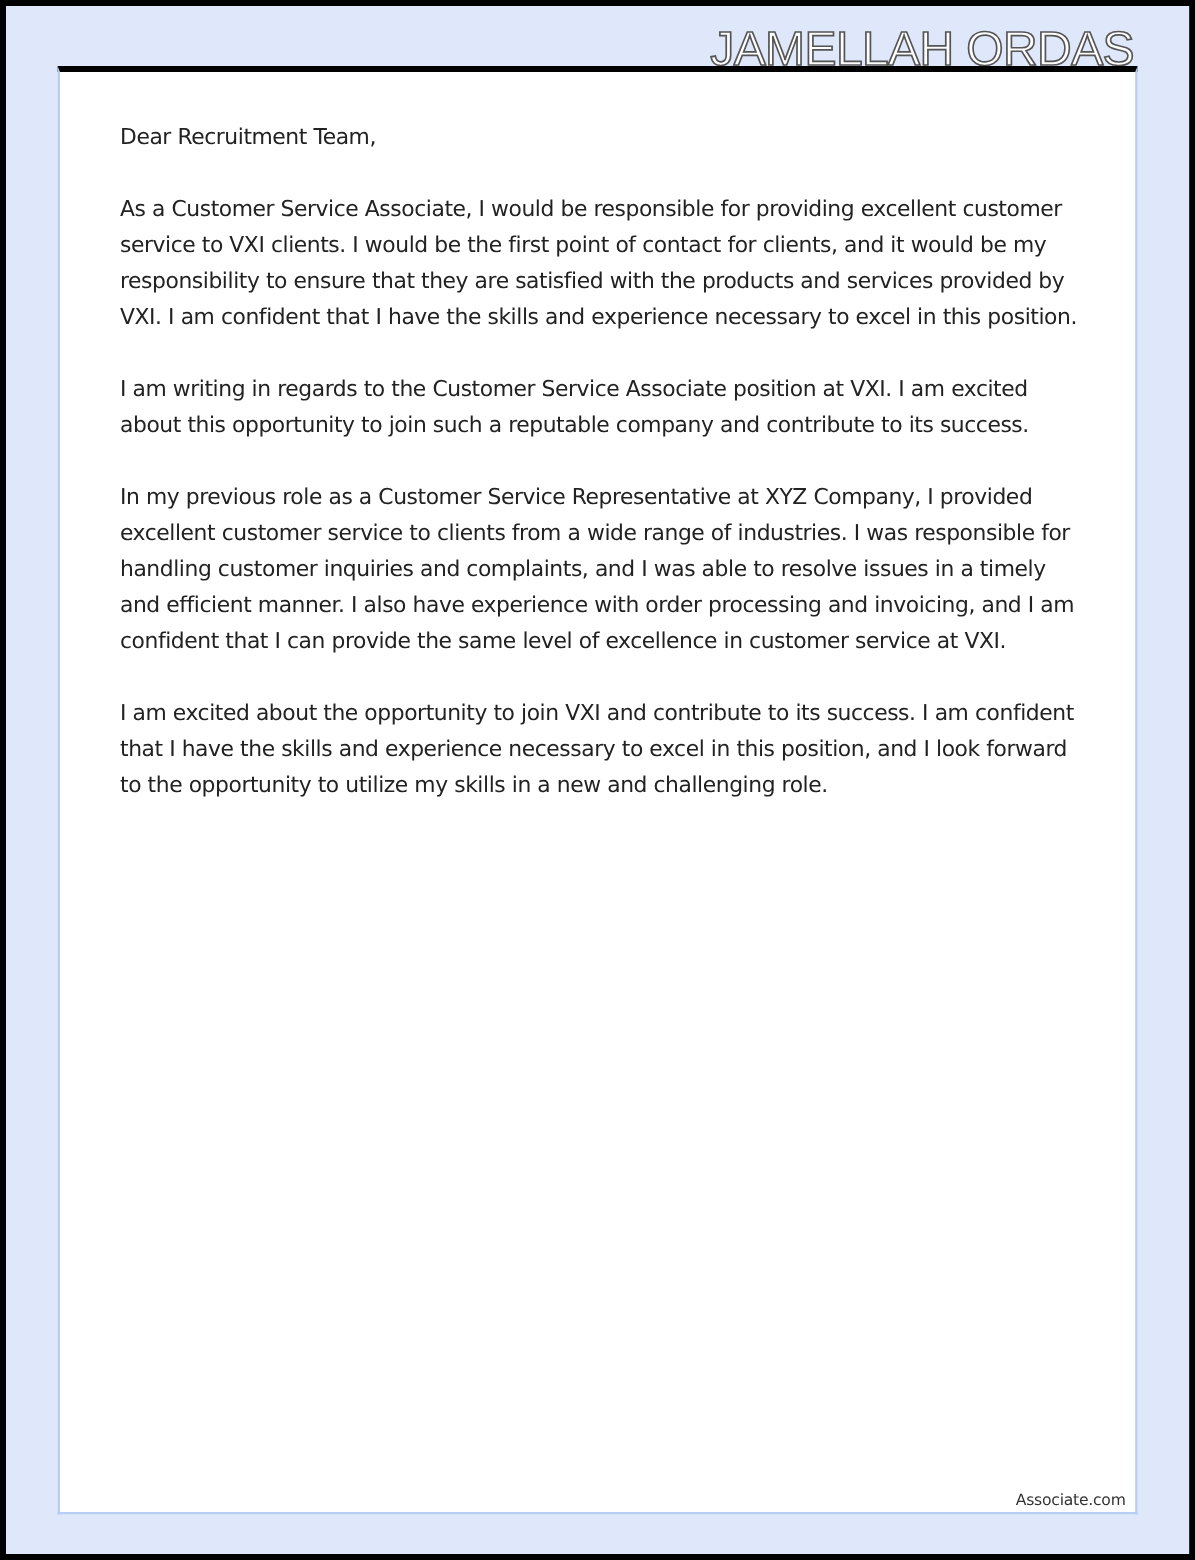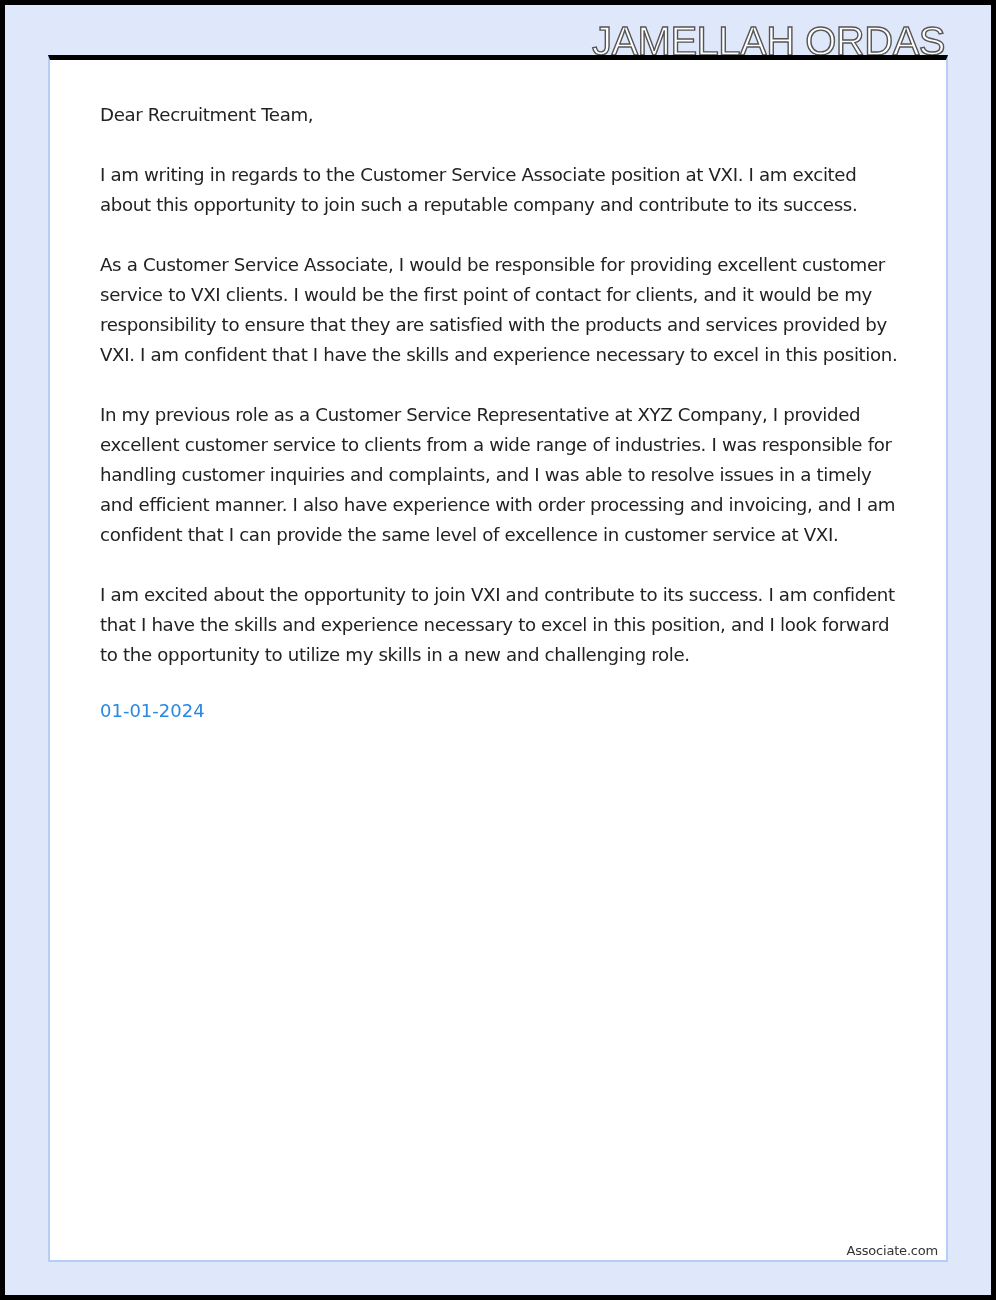--- a/index.html
+++ b/index.html
@@ -77,20 +77,19 @@
     }
   </style>
 </head>
 <body>
 
 <h1 class="name-heading">JAMELLAH ORDAS</h1>
 
 <div class="page">
   <div class="letter">
     <p class="salutation">Dear Recruitment Team,</p>
+    <p>As a Customer Service Associate, I would be responsible for providing excellent customer service to VXI clients. I would be the first point of contact for clients, and it would be my responsibility to ensure that they are satisfied with the products and services provided by VXI. I am confident that I have the skills and experience necessary to excel in this position.</p>
     <p>I am writing in regards to the Customer Service Associate position at VXI. I am excited about this opportunity to join such a reputable company and contribute to its success.</p>
-    <p>As a Customer Service Associate, I would be responsible for providing excellent customer service to VXI clients. I would be the first point of contact for clients, and it would be my responsibility to ensure that they are satisfied with the products and services provided by VXI. I am confident that I have the skills and experience necessary to excel in this position.</p>
     <p>In my previous role as a Customer Service Representative at XYZ Company, I provided excellent customer service to clients from a wide range of industries. I was responsible for handling customer inquiries and complaints, and I was able to resolve issues in a timely and efficient manner. I also have experience with order processing and invoicing, and I am confident that I can provide the same level of excellence in customer service at VXI.</p>
     <p class="last">I am excited about the opportunity to join VXI and contribute to its success. I am confident that I have the skills and experience necessary to excel in this position, and I look forward to the opportunity to utilize my skills in a new and challenging role.</p>
-    <div class="date">01-01-2024</div>
   </div>
   <div class="footer-brand">Associate.com</div>
 </div>
 
 </body></html>

